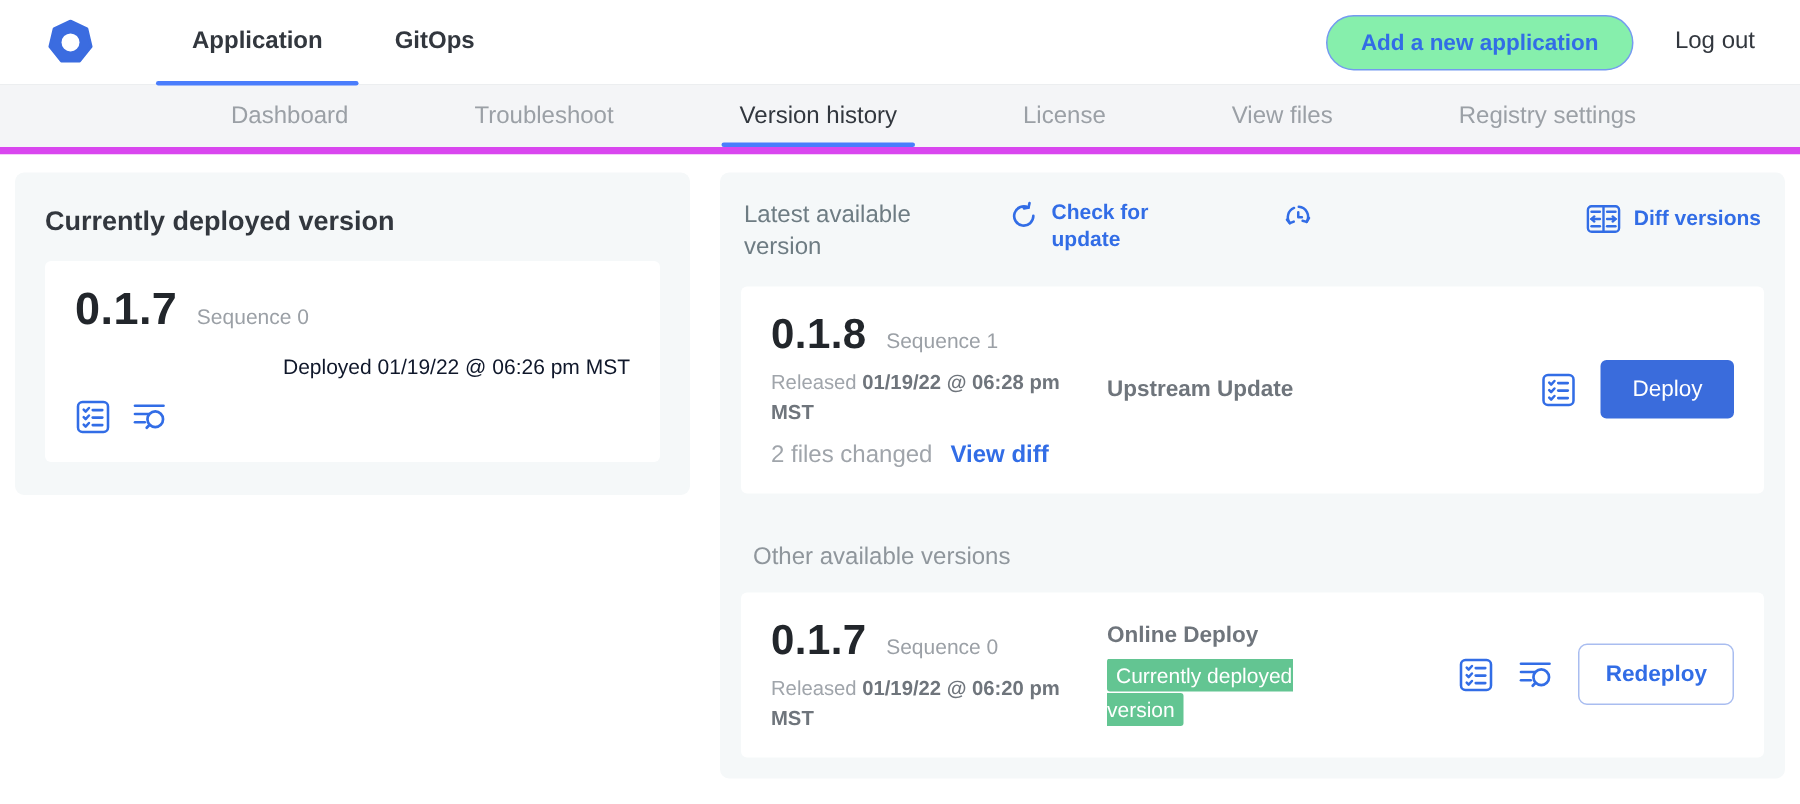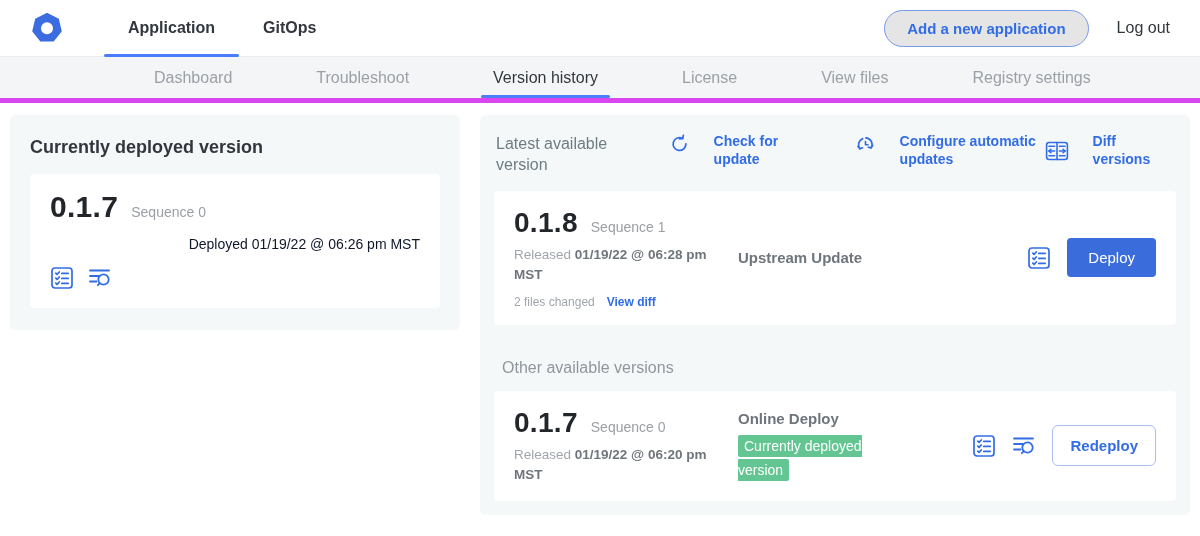--- a/index.html
+++ b/index.html
@@ -8,21 +8,21 @@
 
   
   .topnav { height:57px; display:flex; align-items:center; padding:0 30px 0 32px;
     background:#fff; border-bottom:1px solid #eceef0; position:relative; }
   .logo { width:30px; height:30px; margin-right:42px; flex:0 0 auto; }
   .topnav-tab { position:relative; height:57px; display:flex; align-items:center;
     padding:0 24px; font-size:16px; font-weight:bold; color:#32373e; cursor:pointer; }
   .topnav-tab.active::after { content:""; position:absolute; left:0; right:0; bottom:0;
     height:3px; background:#4a7dfc; border-radius:2px; }
   .topnav-right { margin-left:auto; display:flex; align-items:center; gap:28px; }
-  .pill-btn { border:1px solid #749af0; background:#e5e5e5; color:#326de6; font-weight:bold;
+  .pill-btn { border:1px solid #749af0; background:#86efac; color:#326de6; font-weight:bold;
     font-size:15px; padding:9px 22px; border-radius:20px; cursor:pointer;
     font-family:"Liberation Sans", sans-serif; }
   .logout { font-size:16px; color:#32373e; cursor:pointer; }
 
   
   .subnav { height:46px; background:#f4f5f7; border-bottom:5px solid #d946ef;
     display:flex; align-items:stretch; padding-left:112px; }
   .subnav-tab { position:relative; display:flex; align-items:center; margin:0 30px;
     padding:0 12px; font-size:16px; color:#9ba0a6; cursor:pointer; }
   .subnav-tab.active { color:#32373e; }
@@ -40,35 +40,35 @@
   .ver-row { display:flex; align-items:baseline; gap:13px; }
   .ver-num { font-size:30px; font-weight:bold; color:#22262b; letter-spacing:.3px; }
   .ver-seq { font-size:14px; color:#9ba0a6; }
   .deployed-line { font-size:14px; color:#0f172a; margin:12px 0 14px;text-align:right; }
   .icon-row { display:flex; gap:14px; align-items:center; }
   .icon-btn { width:24px; height:24px; cursor:pointer; display:inline-flex; }
 
   .right-panel { flex:1; padding:18px 14px 14px; }
   .rp-header { display:flex; align-items:flex-start; padding:0 2px; }
   .rp-title { width:132px; font-size:16px; color:#6e7c83; line-height:1.32; }
-  .action-link { display:flex; align-items:flex-start; gap:24px; color:#326de6;
+  .action-link { display:flex; align-items:flex-start; gap:8px; color:#326de6;
     font-size:14px; font-weight:bold; line-height:1.25; cursor:pointer; }
   .action-link svg { flex:0 0 auto; margin-top:1px; }
   .a1 { margin-left:44px; max-width:120px; }
   .a2 { margin-left:66px; max-width:190px; }
   .a3 { margin-left:auto; align-items:center; }
   .a1 .al-label { max-width:88px; } .a2 .al-label { max-width:160px; }
 
   .release-card { background:#fff; border-radius:4px; margin-top:16px;
     padding:16px 20px; display:flex; align-items:stretch; }
   .rc-left { width:212px; flex:0 0 auto; }
   .rc-ver-num { font-size:28px; font-weight:bold; color:#22262b; letter-spacing:.3px; }
   .released { font-size:13.5px; line-height:1.5; margin-top:6px; color:#a0a5ab; }
   .released b { color:#6f757c; font-weight:bold; }
-  .files-row { font-size:12px; color:#a0a5ab; margin-top:9px; display:flex; gap:12px; }
+  .files-row { font-size:16px; color:#a0a5ab; margin-top:9px; display:flex; gap:12px; }
   .view-diff { color:#326de6; font-weight:bold; cursor:pointer; }
   .rc-mid { flex:1; align-self:center; padding-left:12px; font-size:15px;
     font-weight:bold; color:#6f757c; }
   .rc-right { align-self:center; margin-left:auto; display:flex; align-items:center; gap:16px; }
 
   .deploy-btn { background:#3a6cdc; color:#fff; border:none; border-radius:4px;
     font-size:15px; font-weight:normal; padding:11px 21px; cursor:pointer;
     font-family:"Liberation Sans", sans-serif; }
   .redeploy-btn { background:#fff; color:#326de6; border:1px solid #a9bdf0; border-radius:6px;
     font-size:15px; font-weight:bold; padding:11px 17px; cursor:pointer;
@@ -172,21 +172,20 @@
       </div>
 
       <div class="action-link a2">
         <svg viewBox="0 0 24 24" width="21" height="21" fill="none" stroke="#326de6" stroke-width="1.9" stroke-linecap="round" stroke-linejoin="round">
           <path d="M5.6 16.9 A7.6 7.6 0 0 1 8.8 5.3"></path>
           <polyline points="3.4,14.2 5.6,16.9 8.6,15.7"></polyline>
           <path d="M12.4 4.4 A7.6 7.6 0 0 1 18.4 15.9"></path>
           <polyline points="20.2,13 18.4,15.9 15.3,15.1"></polyline>
           <polyline points="12,8.6 12,12.3 14.8,12.3"></polyline>
         </svg>
-        <span class="al-label">Configure automatic updates</span>
       </div>
 
       <div class="action-link a3">
         <svg viewBox="0 0 24 24" width="24" height="24" fill="none" stroke="#326de6" stroke-width="1.6" stroke-linecap="round">
           <rect x="1.6" y="3.5" width="20.8" height="17" rx="2.5"></rect>
           <line x1="12" y1="3.5" x2="12" y2="20.5"></line>
           <line x1="4" y1="7.2" x2="9.6" y2="7.2"></line>
             <line x1="14.4" y1="7.2" x2="20" y2="7.2"></line>
           <line x1="4" y1="16.8" x2="9.6" y2="16.8"></line>
             <line x1="14.4" y1="16.8" x2="20" y2="16.8"></line>

